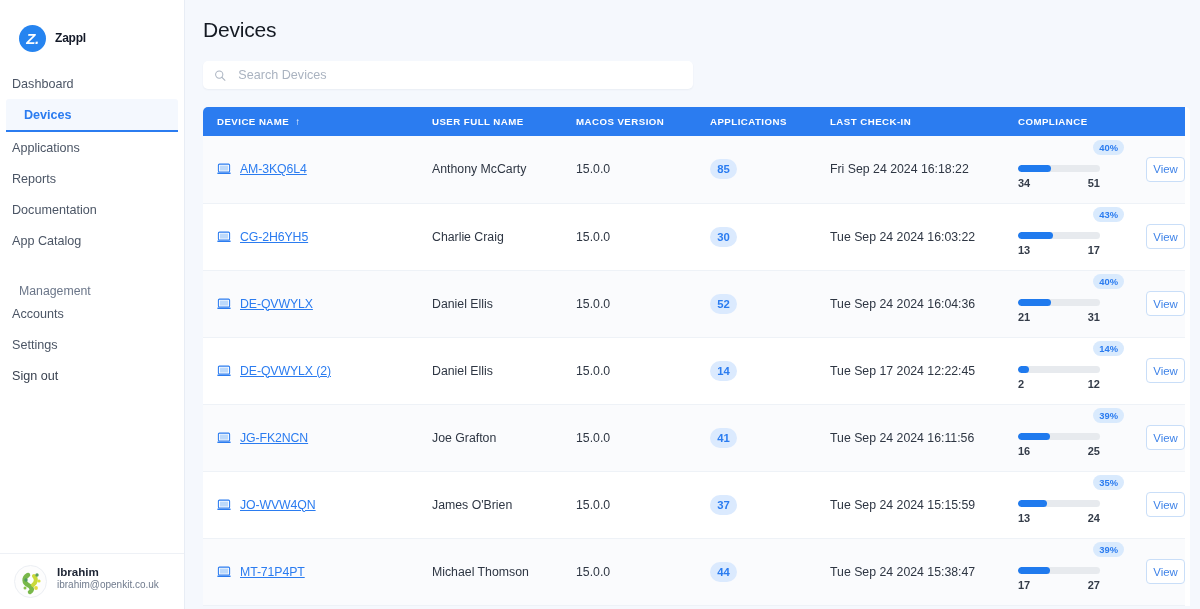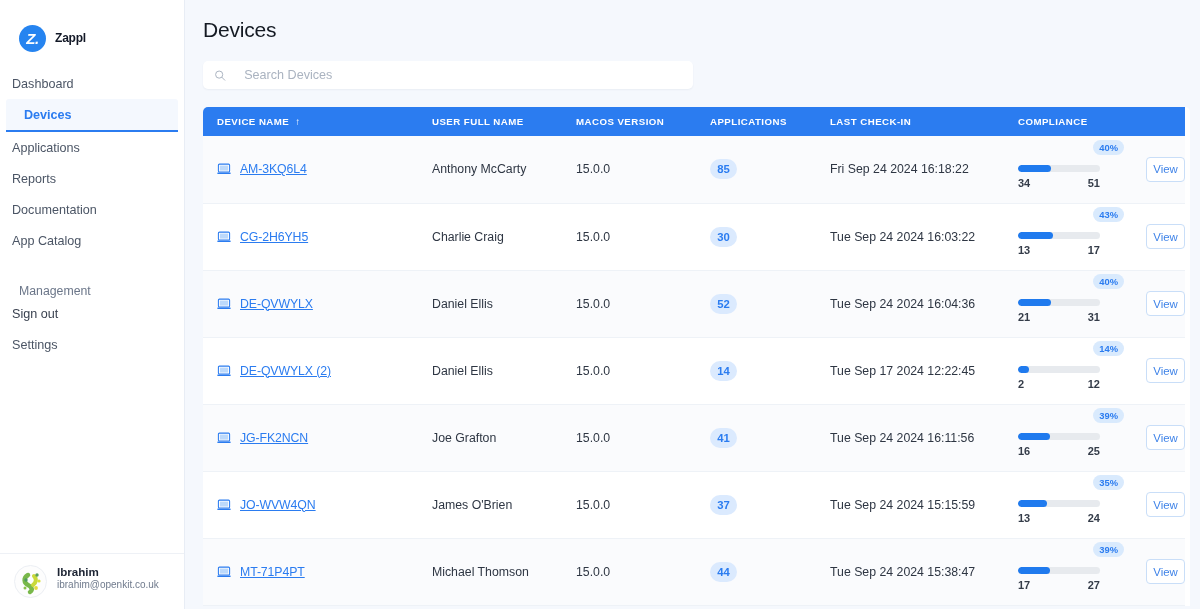--- a/index.html
+++ b/index.html
@@ -73,21 +73,21 @@
     overflow: hidden;
   }
   .page-title {
     font-size: 21px; color: #141a23; font-weight: normal;
     padding: 18px 0 0 18px; letter-spacing: -0.2px;
   }
   .search-wrap { padding: 19px 0 0 18px; }
   .search-box {
     width: 490px; height: 28px; background: #fff;
     border-radius: 5px; display: flex; align-items: center;
-    gap: 18px; padding: 0 11px;
+    gap: 12px; padding: 0 11px;
     box-shadow: 0 1px 2px rgba(20,40,80,0.05);
   }
   .search-box input {
     border: none; outline: none; font-size: 12.6px;
     color: #2a3240; width: 100%;
     font-family: "Liberation Sans", sans-serif;
     background: transparent;
   }
   .search-box input::placeholder { color: #aab3c0; }
 
@@ -172,22 +172,23 @@
 
     <nav class="nav">
       <div class="nav-item">Dashboard</div>
       <div class="nav-item active">Devices</div>
       <div class="nav-item">Applications</div>
       <div class="nav-item">Reports</div>
       <div class="nav-item">Documentation</div>
       <div class="nav-item">App Catalog</div>
 
       <div class="nav-section">Management</div>
+      <div class="nav-item">Accounts</div>
+      <div class="nav-item">Settings</div>
       <div class="nav-item plain">Sign out</div>
-      <div class="nav-item">Settings</div>
     </nav>
 
     <div class="user-box">
       <div class="avatar">
         <svg width="33" height="33" viewBox="0 0 33 33" aria-hidden="true">
           <path d="M13 9 C8 12, 9 17, 13 19 C17 21, 18 24, 15 26" stroke="#79b84a" stroke-width="4.5" fill="none" stroke-linecap="round"></path>
           <path d="M19 10 C22 13, 21 17, 18 19" stroke="#c9d93a" stroke-width="4" fill="none" stroke-linecap="round"></path>
           <circle cx="22" cy="9" r="1.7" fill="#5ba05a"></circle>
           <circle cx="24" cy="15" r="1.6" fill="#d7e03a"></circle>
           <circle cx="11" cy="14" r="1.7" fill="#4f9a60"></circle>

